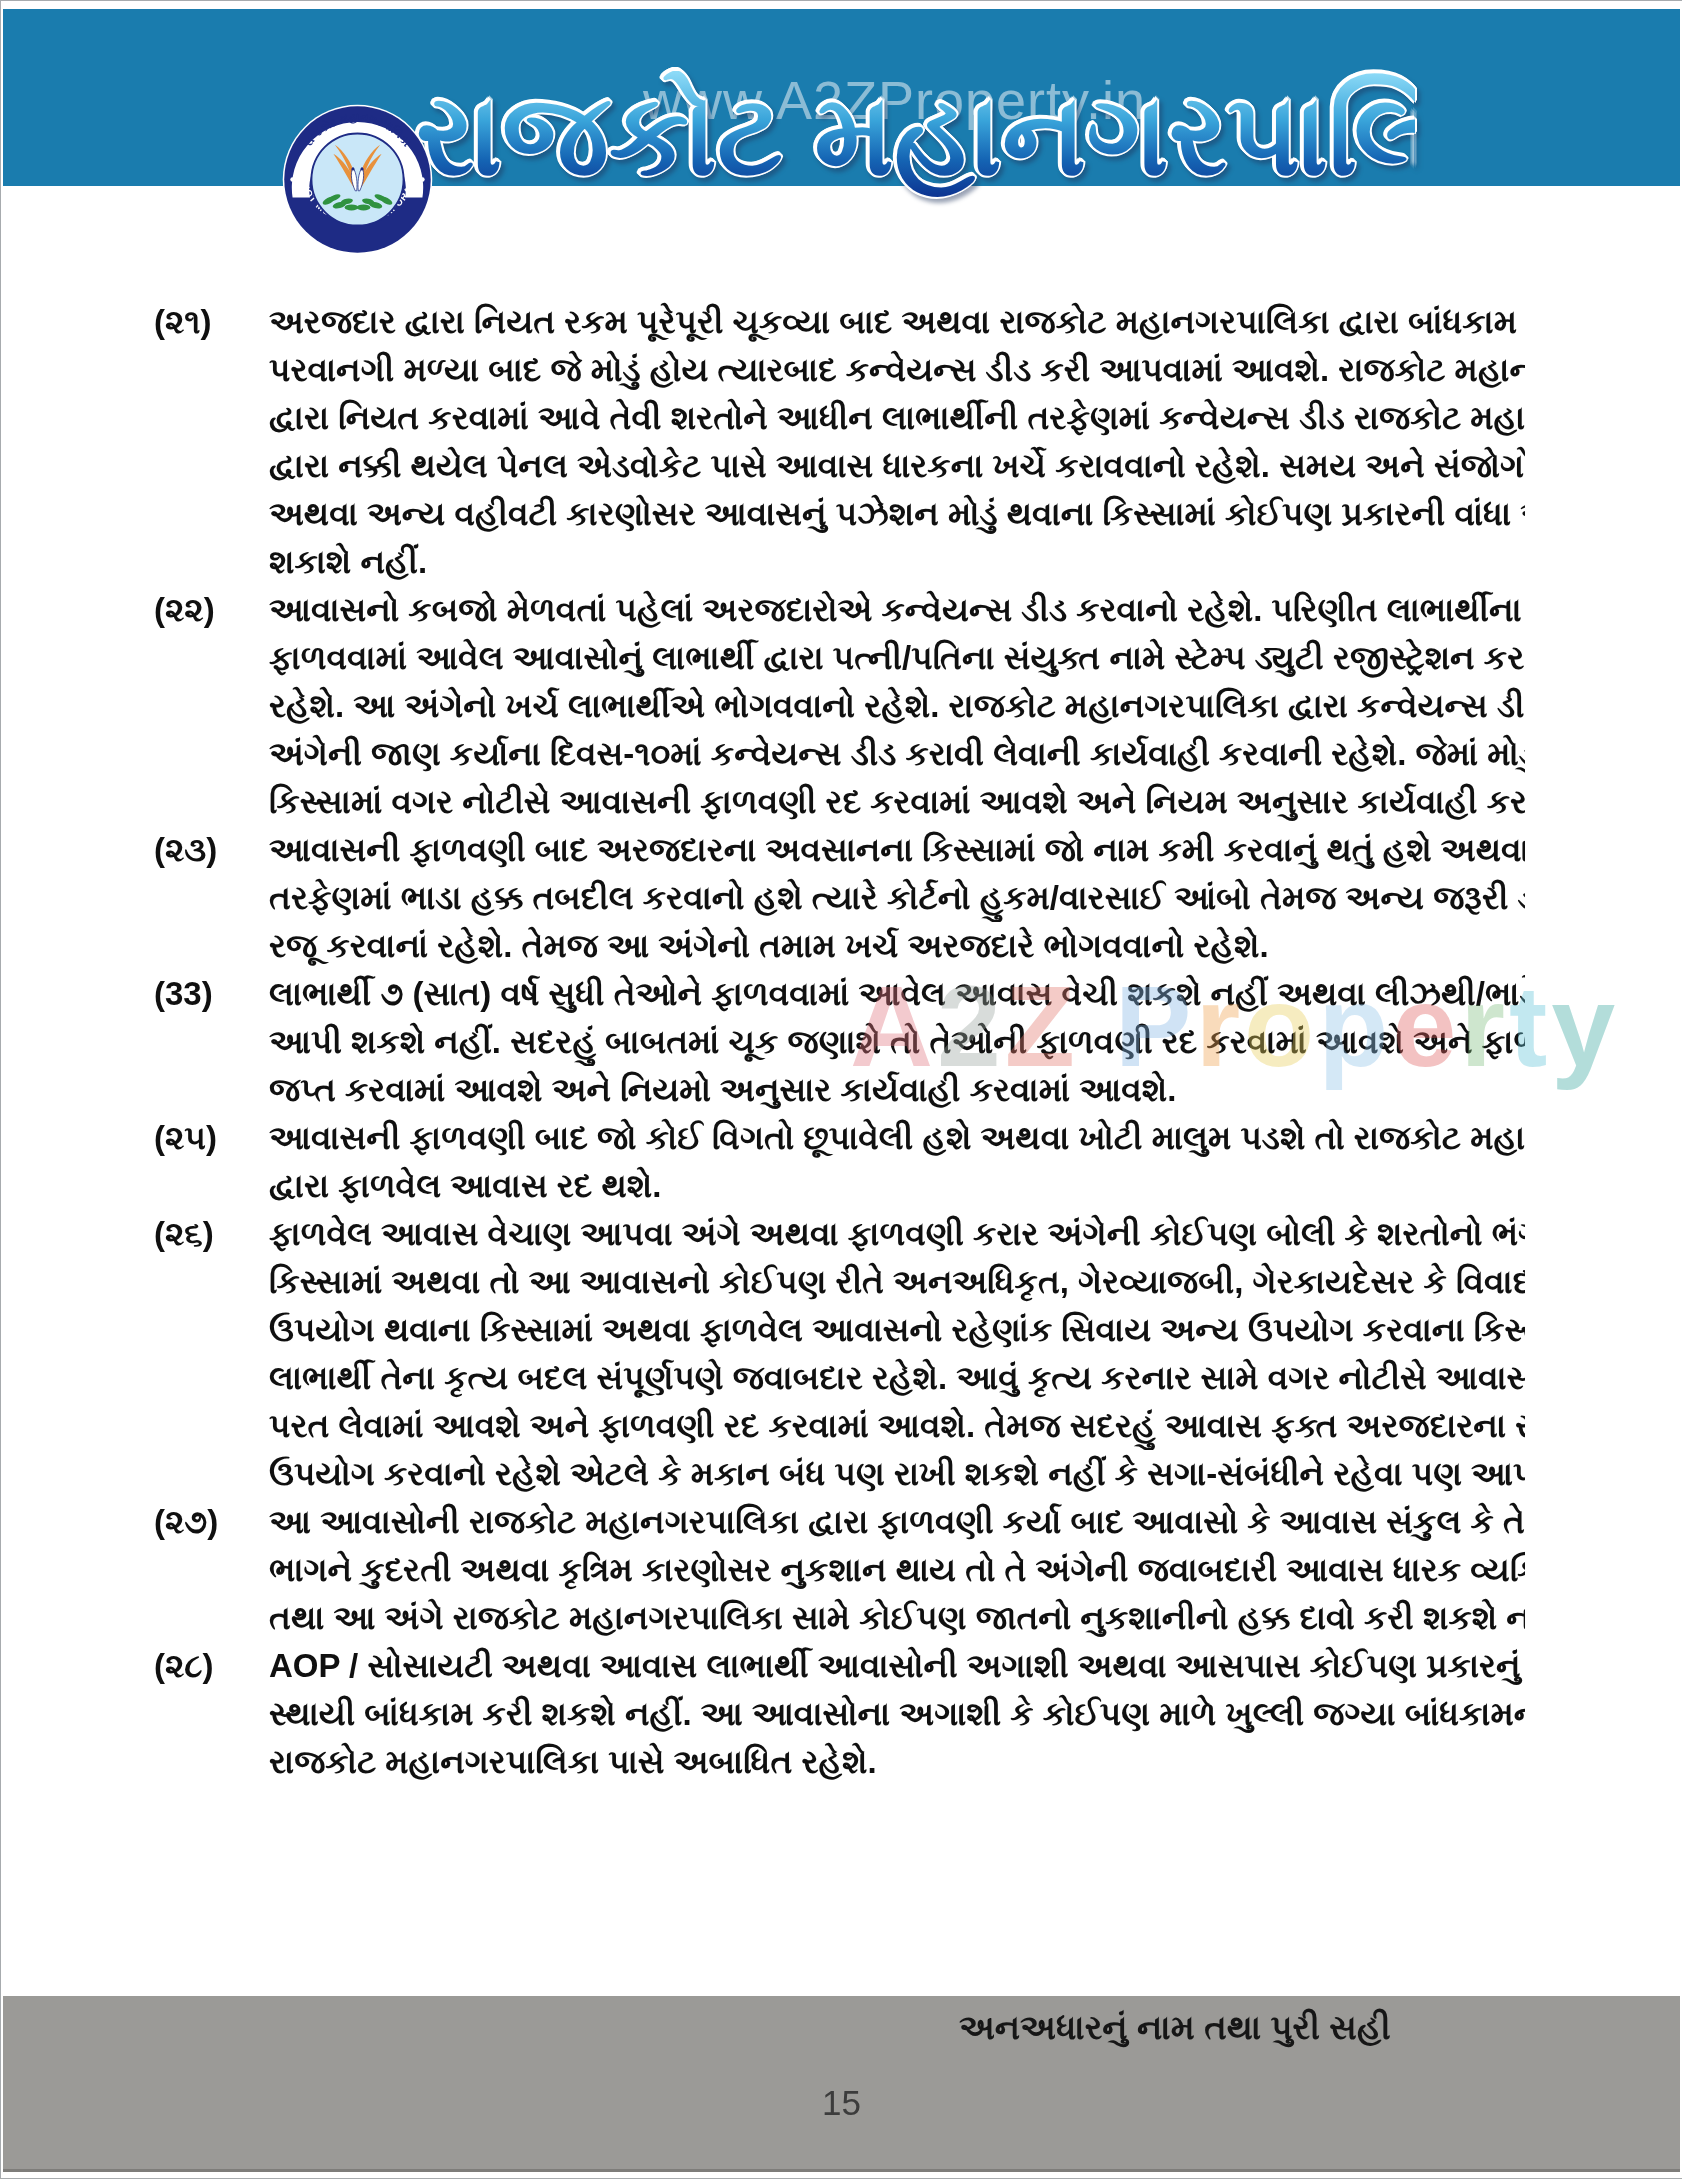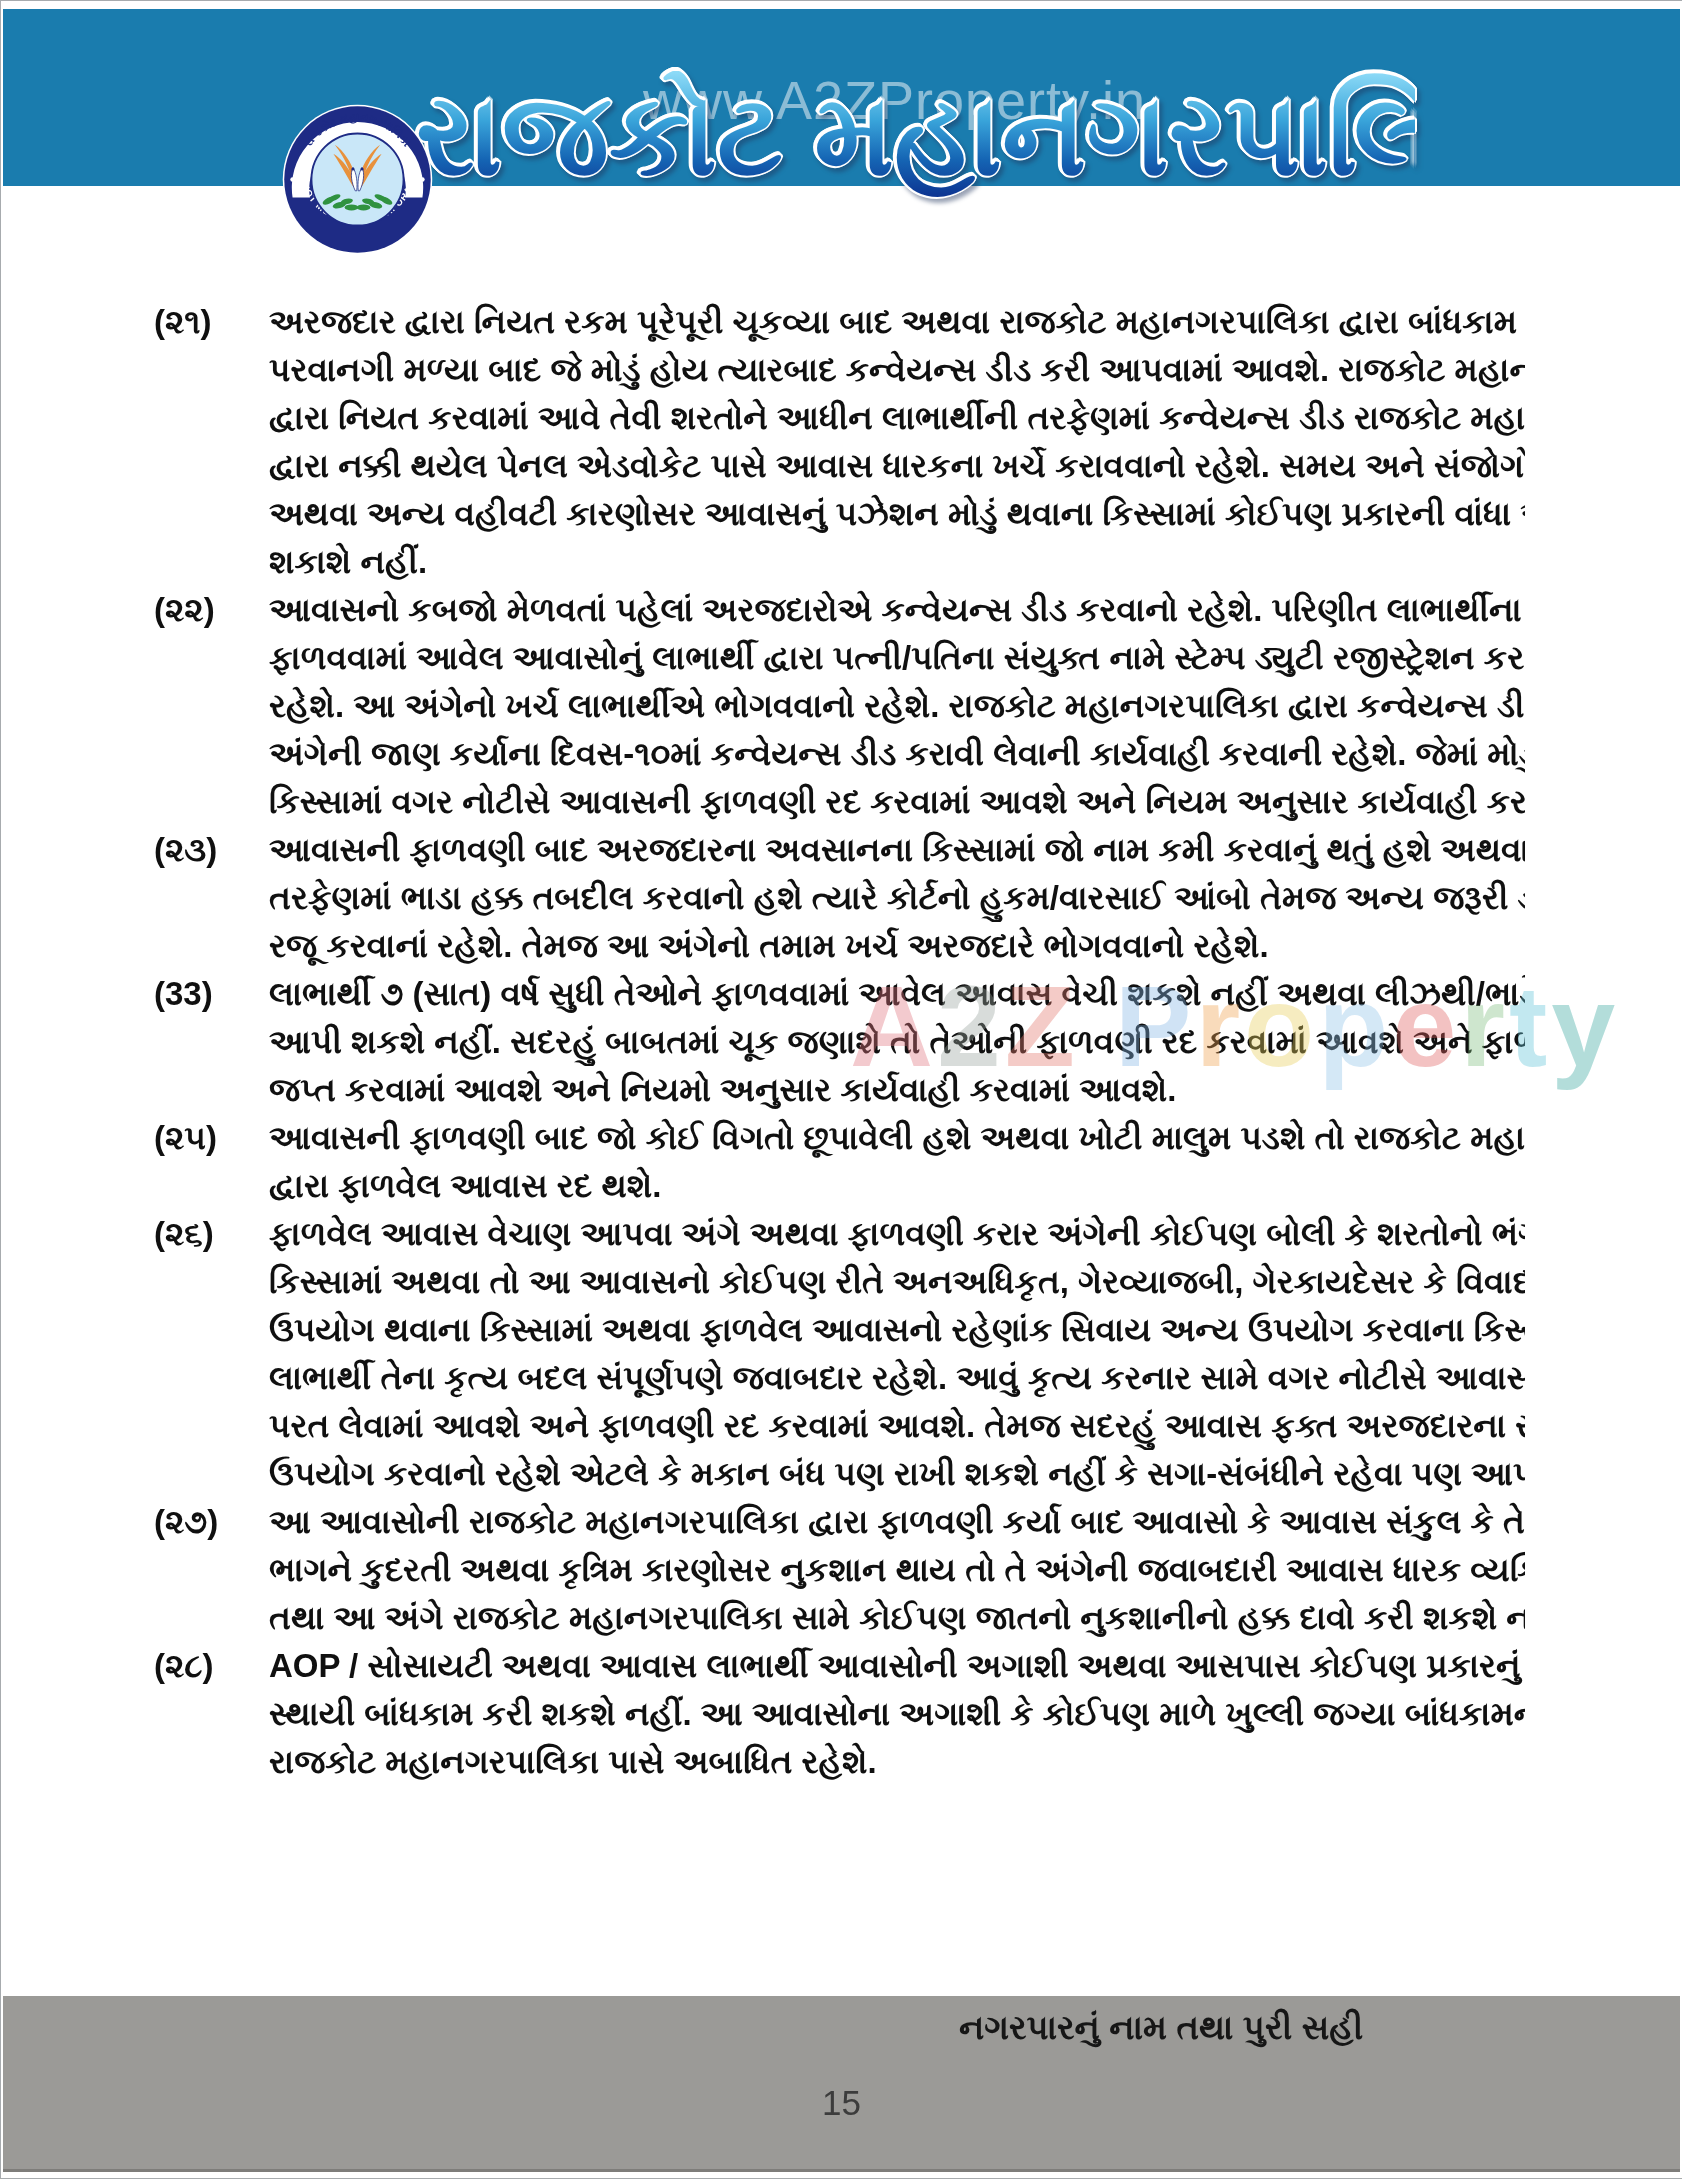--- a/index.html
+++ b/index.html
@@ -204,18 +204,18 @@
           <div class="line">AOP / સોસાયટી અથવા આવાસ લાભાર્થી આવાસોની અગાશી અથવા આસપાસ કોઈપણ પ્રકારનું હંગામી કે</div>
           <div class="line">સ્થાયી બાંધકામ કરી શકશે નહીં. આ આવાસોના અગાશી કે કોઈપણ માળે ખુલ્લી જગ્યા બાંધકામનો હક્ક</div>
           <div class="line last">રાજકોટ મહાનગરપાલિકા પાસે અબાધિત રહેશે.</div>
         </div>
     </div>
   </div>
 
   <div class="mid-watermark"><span style="color: rgb(226, 117, 127);">A</span><span style="color: rgb(154, 165, 159);">2</span><span style="color: rgb(228, 121, 110);">Z</span><span style="color: rgb(0, 0, 0);"> </span><span style="color: rgb(133, 183, 230);">P</span><span style="color: rgb(240, 161, 79);">r</span><span style="color: rgb(232, 207, 91);">o</span><span style="color: rgb(143, 195, 234);">p</span><span style="color: rgb(224, 96, 96);">e</span><span style="color: rgb(127, 191, 127);">r</span><span style="color: rgb(98, 196, 216);">t</span><span style="color: rgb(58, 168, 160);">y</span></div>
 
   <div class="footer-band">
-    <div class="signature-label">નગરપારનું નામ તથા પુરી સહી</div>
+    <div class="signature-label">અનઅધારનું નામ તથા પુરી સહી</div>
     <div class="page-number">15</div>
   </div>
 
 </div>
 
 
 </body></html>

